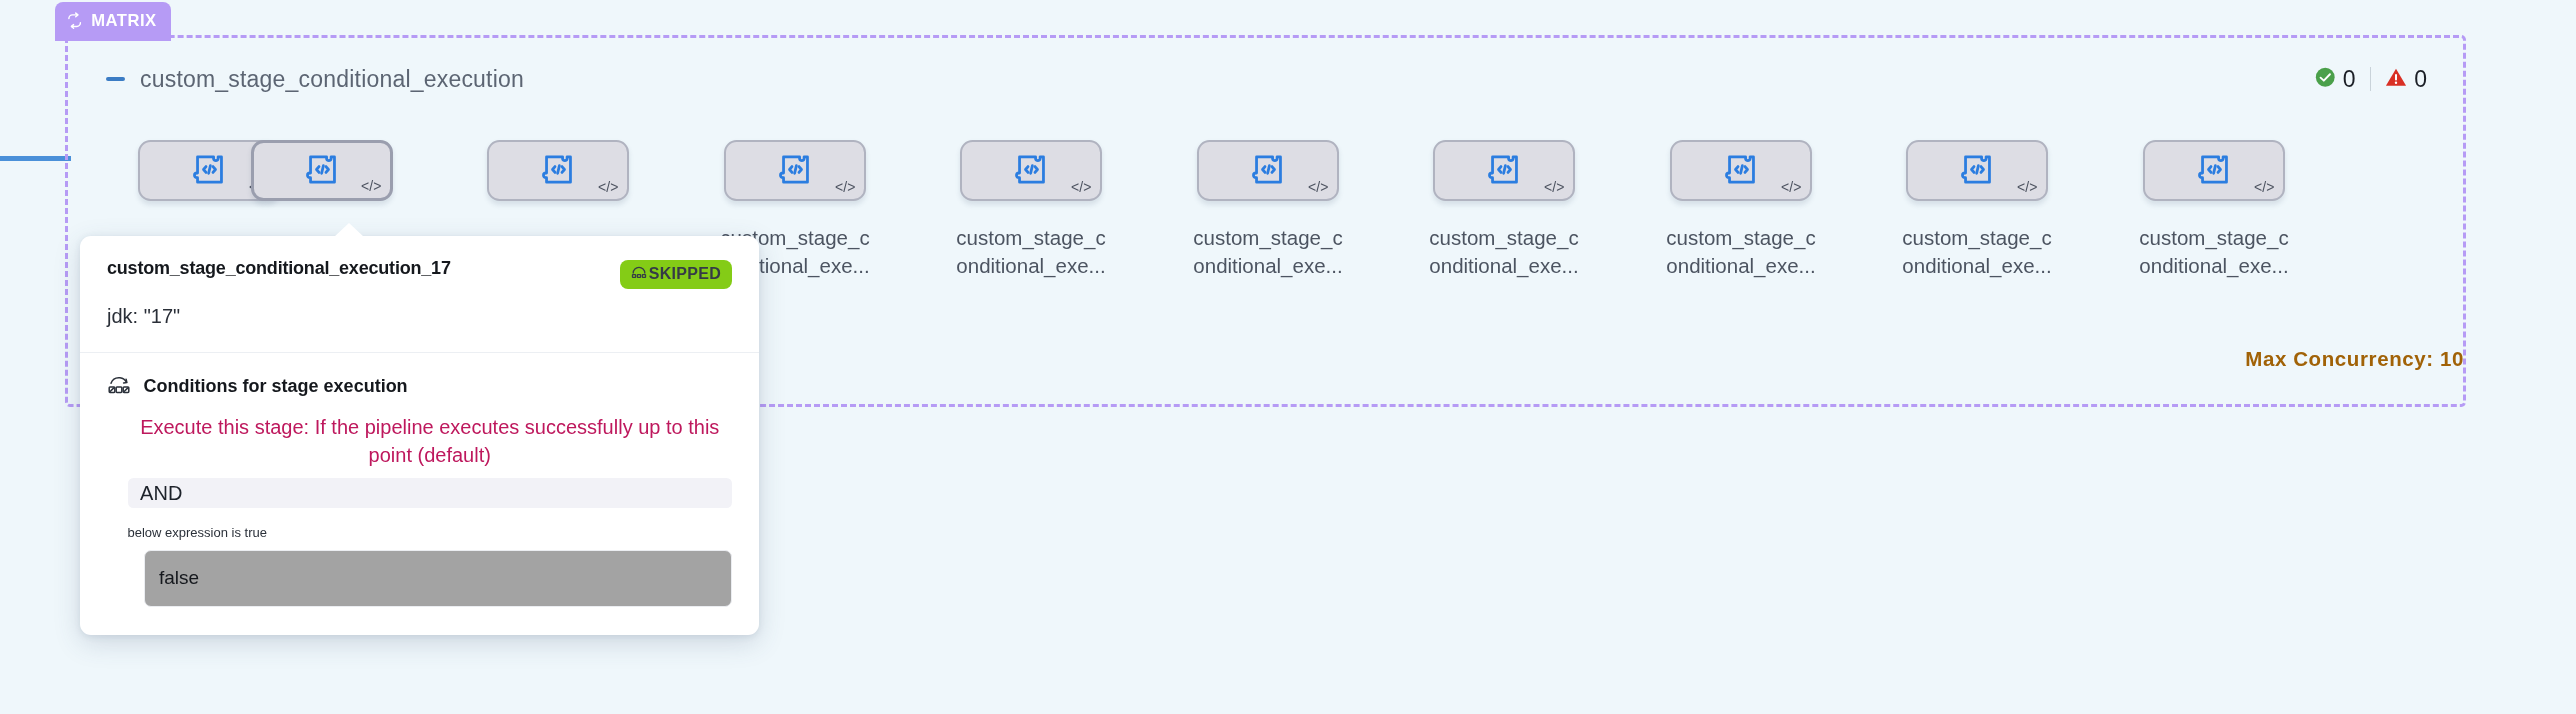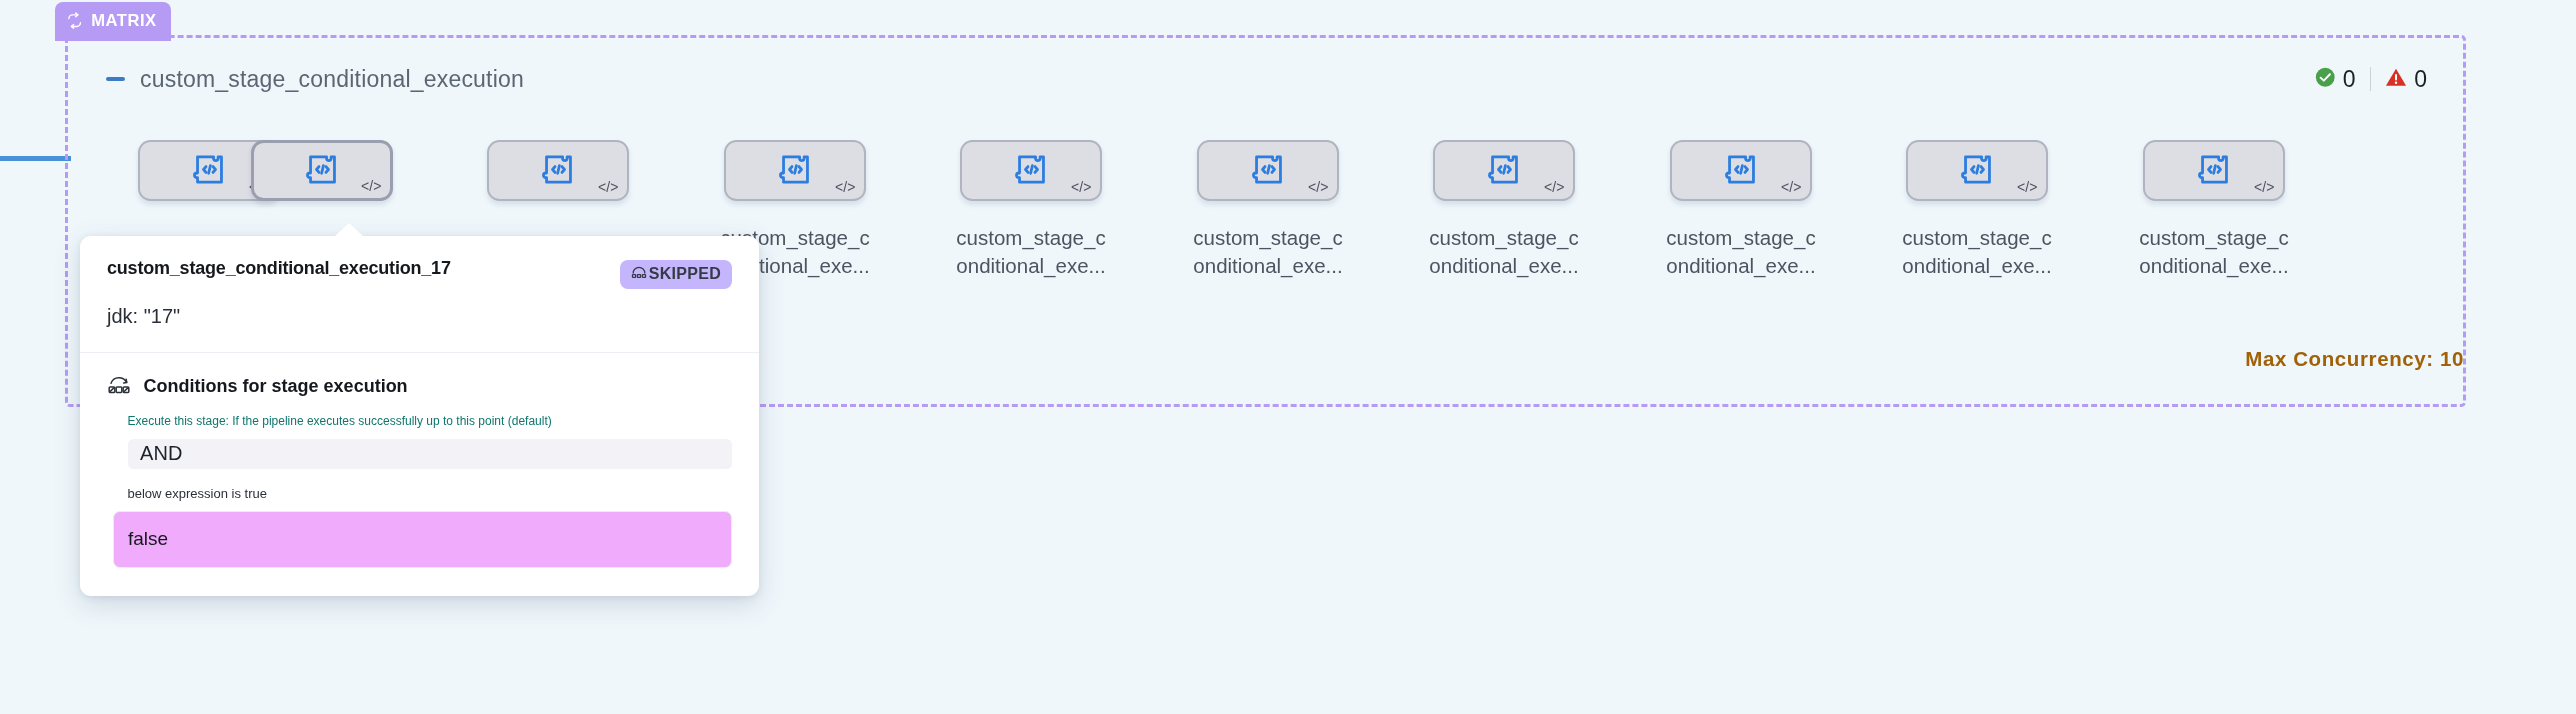--- a/index.html
+++ b/index.html
@@ -122,59 +122,60 @@
     border-bottom: 14px solid #ffffff;
   }
   .pop-head { padding: 22px 27px 24px 27px; }
   .pop-titlerow { display: flex; align-items: flex-start; }
   .pop-title {
     font-size: 18px; font-weight: 700; color: #15181d;
     letter-spacing: -0.2px; line-height: 1.2; flex: 1;
   }
   .skipped-badge {
     display: inline-flex; align-items: center; gap: 2px;
-    background: #c4b5fd; color: #353b46;
+    background: #84cc16; color: #353b46;
     border-radius: 8px; padding: 5.5px 11px;
     font-size: 16px; font-weight: 700; letter-spacing: 0.3px;
     margin-top: 1.6px; white-space: nowrap;
   }
   .pop-sub {
     margin-top: 16px;
     font-size: 20px; color: #2a2f38;
   }
   .pop-sub b { font-weight: 400; }
   .pop-divider { height: 1.6px; background: #eceff3; }
 
   .pop-body { padding: 20.5px 27px 28px 27px; }
   .cond-head {
     display: flex; align-items: center; gap: 12.6px;
     margin-bottom: 14px;
   }
   .cond-title {
     font-size: 18px; font-weight: 700; color: #15181d;
   }
   .cond-desc {
-    font-size: 12px; color: #0f766e; margin: 0 0 9.5px 20.5px;
+    font-size: 20px; color: #be185d; margin: 0 0 9.5px 20.5px;
     line-height: 1.4;
+    text-align: center;
   }
   .cond-field {
     margin-left: 20.5px;
     background: #f2f2f7;
     border-radius: 5.5px;
     height: 30px; display: flex; align-items: center;
     padding: 0 12.6px;
     font-size: 20px; color: #1d222a;
   }
   .cond-note {
     font-size: 13px; color: #2b313a;
     margin: 17.3px 0 9.5px 20.5px;
   }
   .cond-box {
-    margin-left: 6px;
-    background: #f0abfc;
+    margin-left: 37px;
+    background: #a3a3a3;
     border: 1.6px solid #ebedf1;
     border-radius: 7px;
     min-height: 57px;
     display: flex; align-items: center;
     padding: 6px 14px;
     font-size: 19px; color: #15181d;
   }
 </style>
 </head>
 <body>

